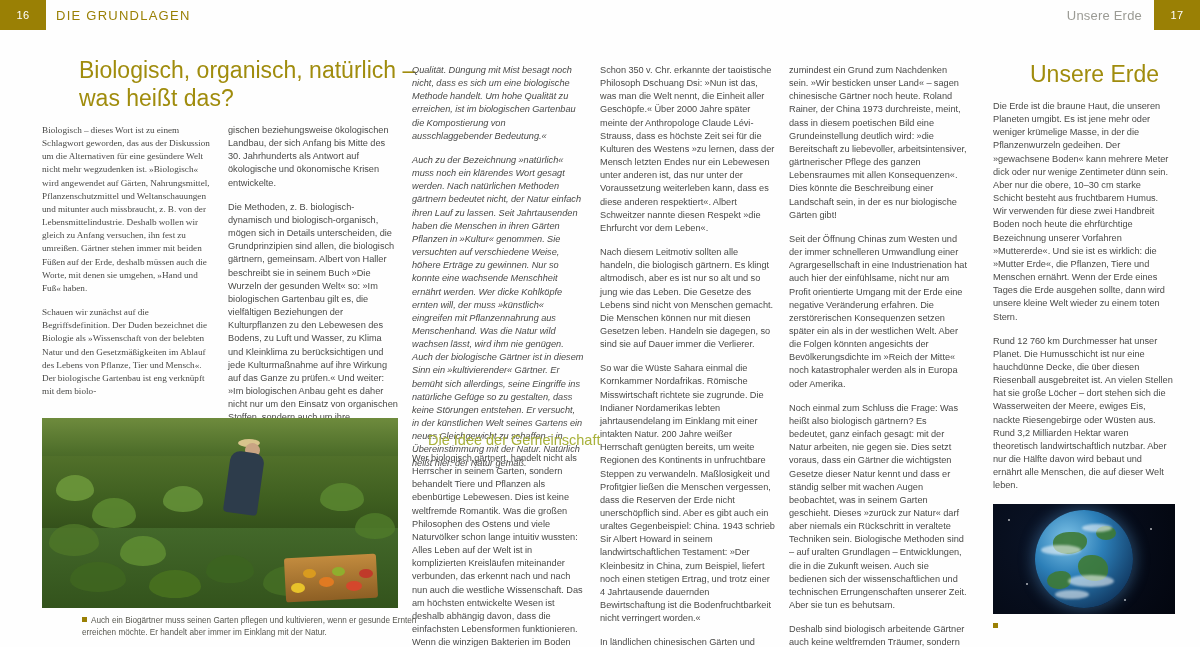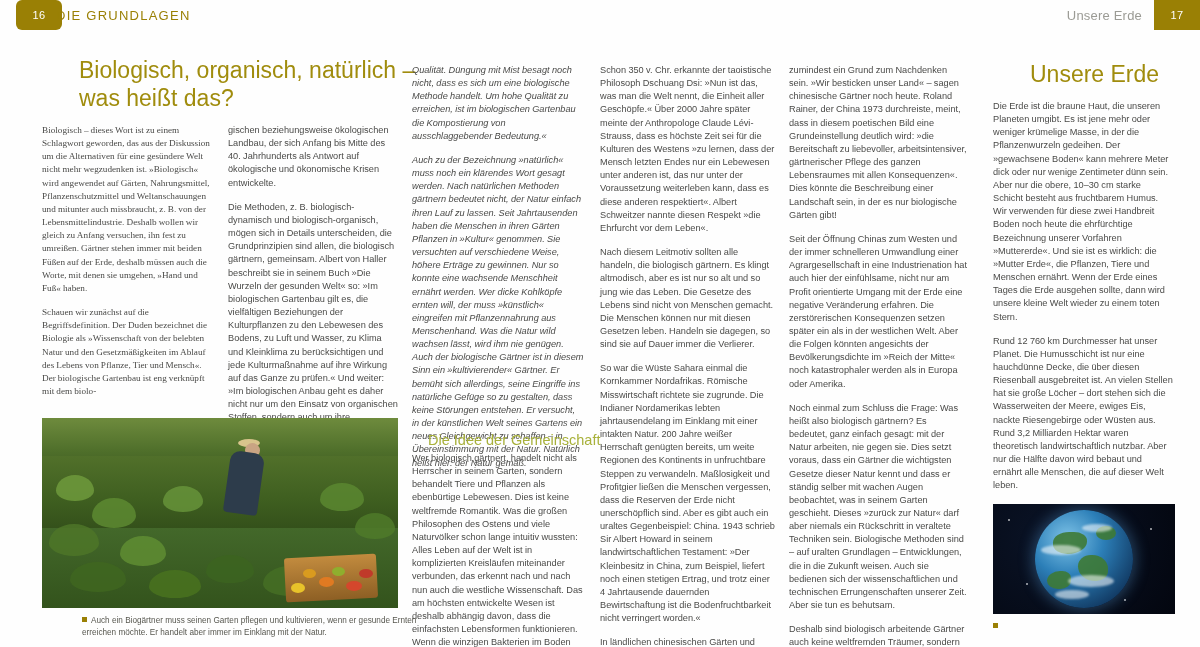--- a/index.html
+++ b/index.html
@@ -22,21 +22,21 @@
   }
   .folio {
     position: absolute; top: 0;
     width: 46px; height: 30px;
     background: #9a8005;
     color: #ffffff;
     font-size: 11px;
     letter-spacing: .3px;
     display: flex; align-items: center; justify-content: center;
   }
-  .folio.left { left: 16px; border-radius: 6px; }
+  .folio.left { left: 0; }
   .folio.right { right: 0; }
   .runtitle {
     position: absolute; top: 8px;
     font-size: 13px;
     color: #9a8005;
     letter-spacing: 1.25px;
   }
   .runtitle.left { left: 56px; }
   .runtitle.right { right: 58px; letter-spacing: .2px; color:#9b9b95; }
 
@@ -189,21 +189,21 @@
   </div>
 
   <div class="h1" id="h-main">Biologisch, organisch, natürlich – was heißt das?</div>
 
   <div class="col" id="col1">
     <p>Biologisch – dieses Wort ist zu einem Schlagwort geworden, das aus der Diskussion um die Alternativen für eine gesündere Welt nicht mehr wegzudenken ist. »Biologisch« wird angewendet auf Gärten, Nahrungsmittel, Pflanzenschutzmittel und Weltanschauungen und mitunter auch missbraucht, z. B. von der Lebensmittelindustrie. Deshalb wollen wir gleich zu Anfang versuchen, ihn fest zu umreißen. Gärtner stehen immer mit beiden Füßen auf der Erde, deshalb müssen auch die Worte, mit denen sie umgehen, »Hand und Fuß« haben.</p>
     <p>Schauen wir zunächst auf die Begriffsdefinition. Der Duden bezeichnet die Biologie als »Wissenschaft von der belebten Natur und den Gesetzmäßigkeiten im Ablauf des Lebens von Pflanze, Tier und Mensch«. Der biologische Gartenbau ist eng verknüpft mit dem biolo-</p>
   </div>
 
   <div class="col" id="col2">
-    <p>gischen beziehungsweise ökologischen Landbau, der sich Anfang bis Mitte des 40. Jahrhunderts als Antwort auf ökologische und ökonomische Krisen entwickelte.</p>
+    <p>gischen beziehungsweise ökologischen Landbau, der sich Anfang bis Mitte des 30. Jahrhunderts als Antwort auf ökologische und ökonomische Krisen entwickelte.</p>
     <p>Die Methoden, z. B. biologisch-dynamisch und biologisch-organisch, mögen sich in Details unterscheiden, die Grundprinzipien sind allen, die biologisch gärtnern, gemeinsam. Albert von Haller beschreibt sie in seinem Buch »Die Wurzeln der gesunden Welt« so: »Im biologischen Gartenbau gilt es, die vielfältigen Beziehungen der Kulturpflanzen zu den Lebewesen des Bodens, zu Luft und Wasser, zu Klima und Kleinklima zu berücksichtigen und jede Kulturmaßnahme auf ihre Wirkung auf das Ganze zu prüfen.« Und weiter: »Im biologischen Anbau geht es daher nicht nur um den Einsatz von organischen Stoffen, sondern auch um ihre</p>
   </div>
 
   <div class="col" id="col3">
     <p>Qualität. Düngung mit Mist besagt noch nicht, dass es sich um eine biologische Methode handelt. Um hohe Qualität zu erreichen, ist im biologischen Gartenbau die Kompostierung von ausschlaggebender Bedeutung.«</p>
     <p>Auch zu der Bezeichnung »natürlich« muss noch ein klärendes Wort gesagt werden. Nach natürlichen Methoden gärtnern bedeutet nicht, der Natur einfach ihren Lauf zu lassen. Seit Jahrtausenden haben die Menschen in ihren Gärten Pflanzen in »Kultur« genommen. Sie versuchten auf verschiedene Weise, höhere Erträge zu gewinnen. Nur so konnte eine wachsende Menschheit ernährt werden. Wer dicke Kohlköpfe ernten will, der muss »künstlich« eingreifen mit Pflanzennahrung aus Menschenhand. Was die Natur wild wachsen lässt, wird ihm nie genügen. Auch der biologische Gärtner ist in diesem Sinn ein »kultivierender« Gärtner. Er bemüht sich allerdings, seine Eingriffe ins natürliche Gefüge so zu gestalten, dass keine Störungen entstehen. Er versucht, in der künstlichen Welt seines Gartens ein neues Gleichgewicht zu schaffen – in Übereinstimmung mit der Natur. Natürlich heißt hier: der Natur gemäß.</p>
   </div>
 
   <div class="h2" id="h-gemeinschaft">Die Idee der Gemeinschaft</div>
 

